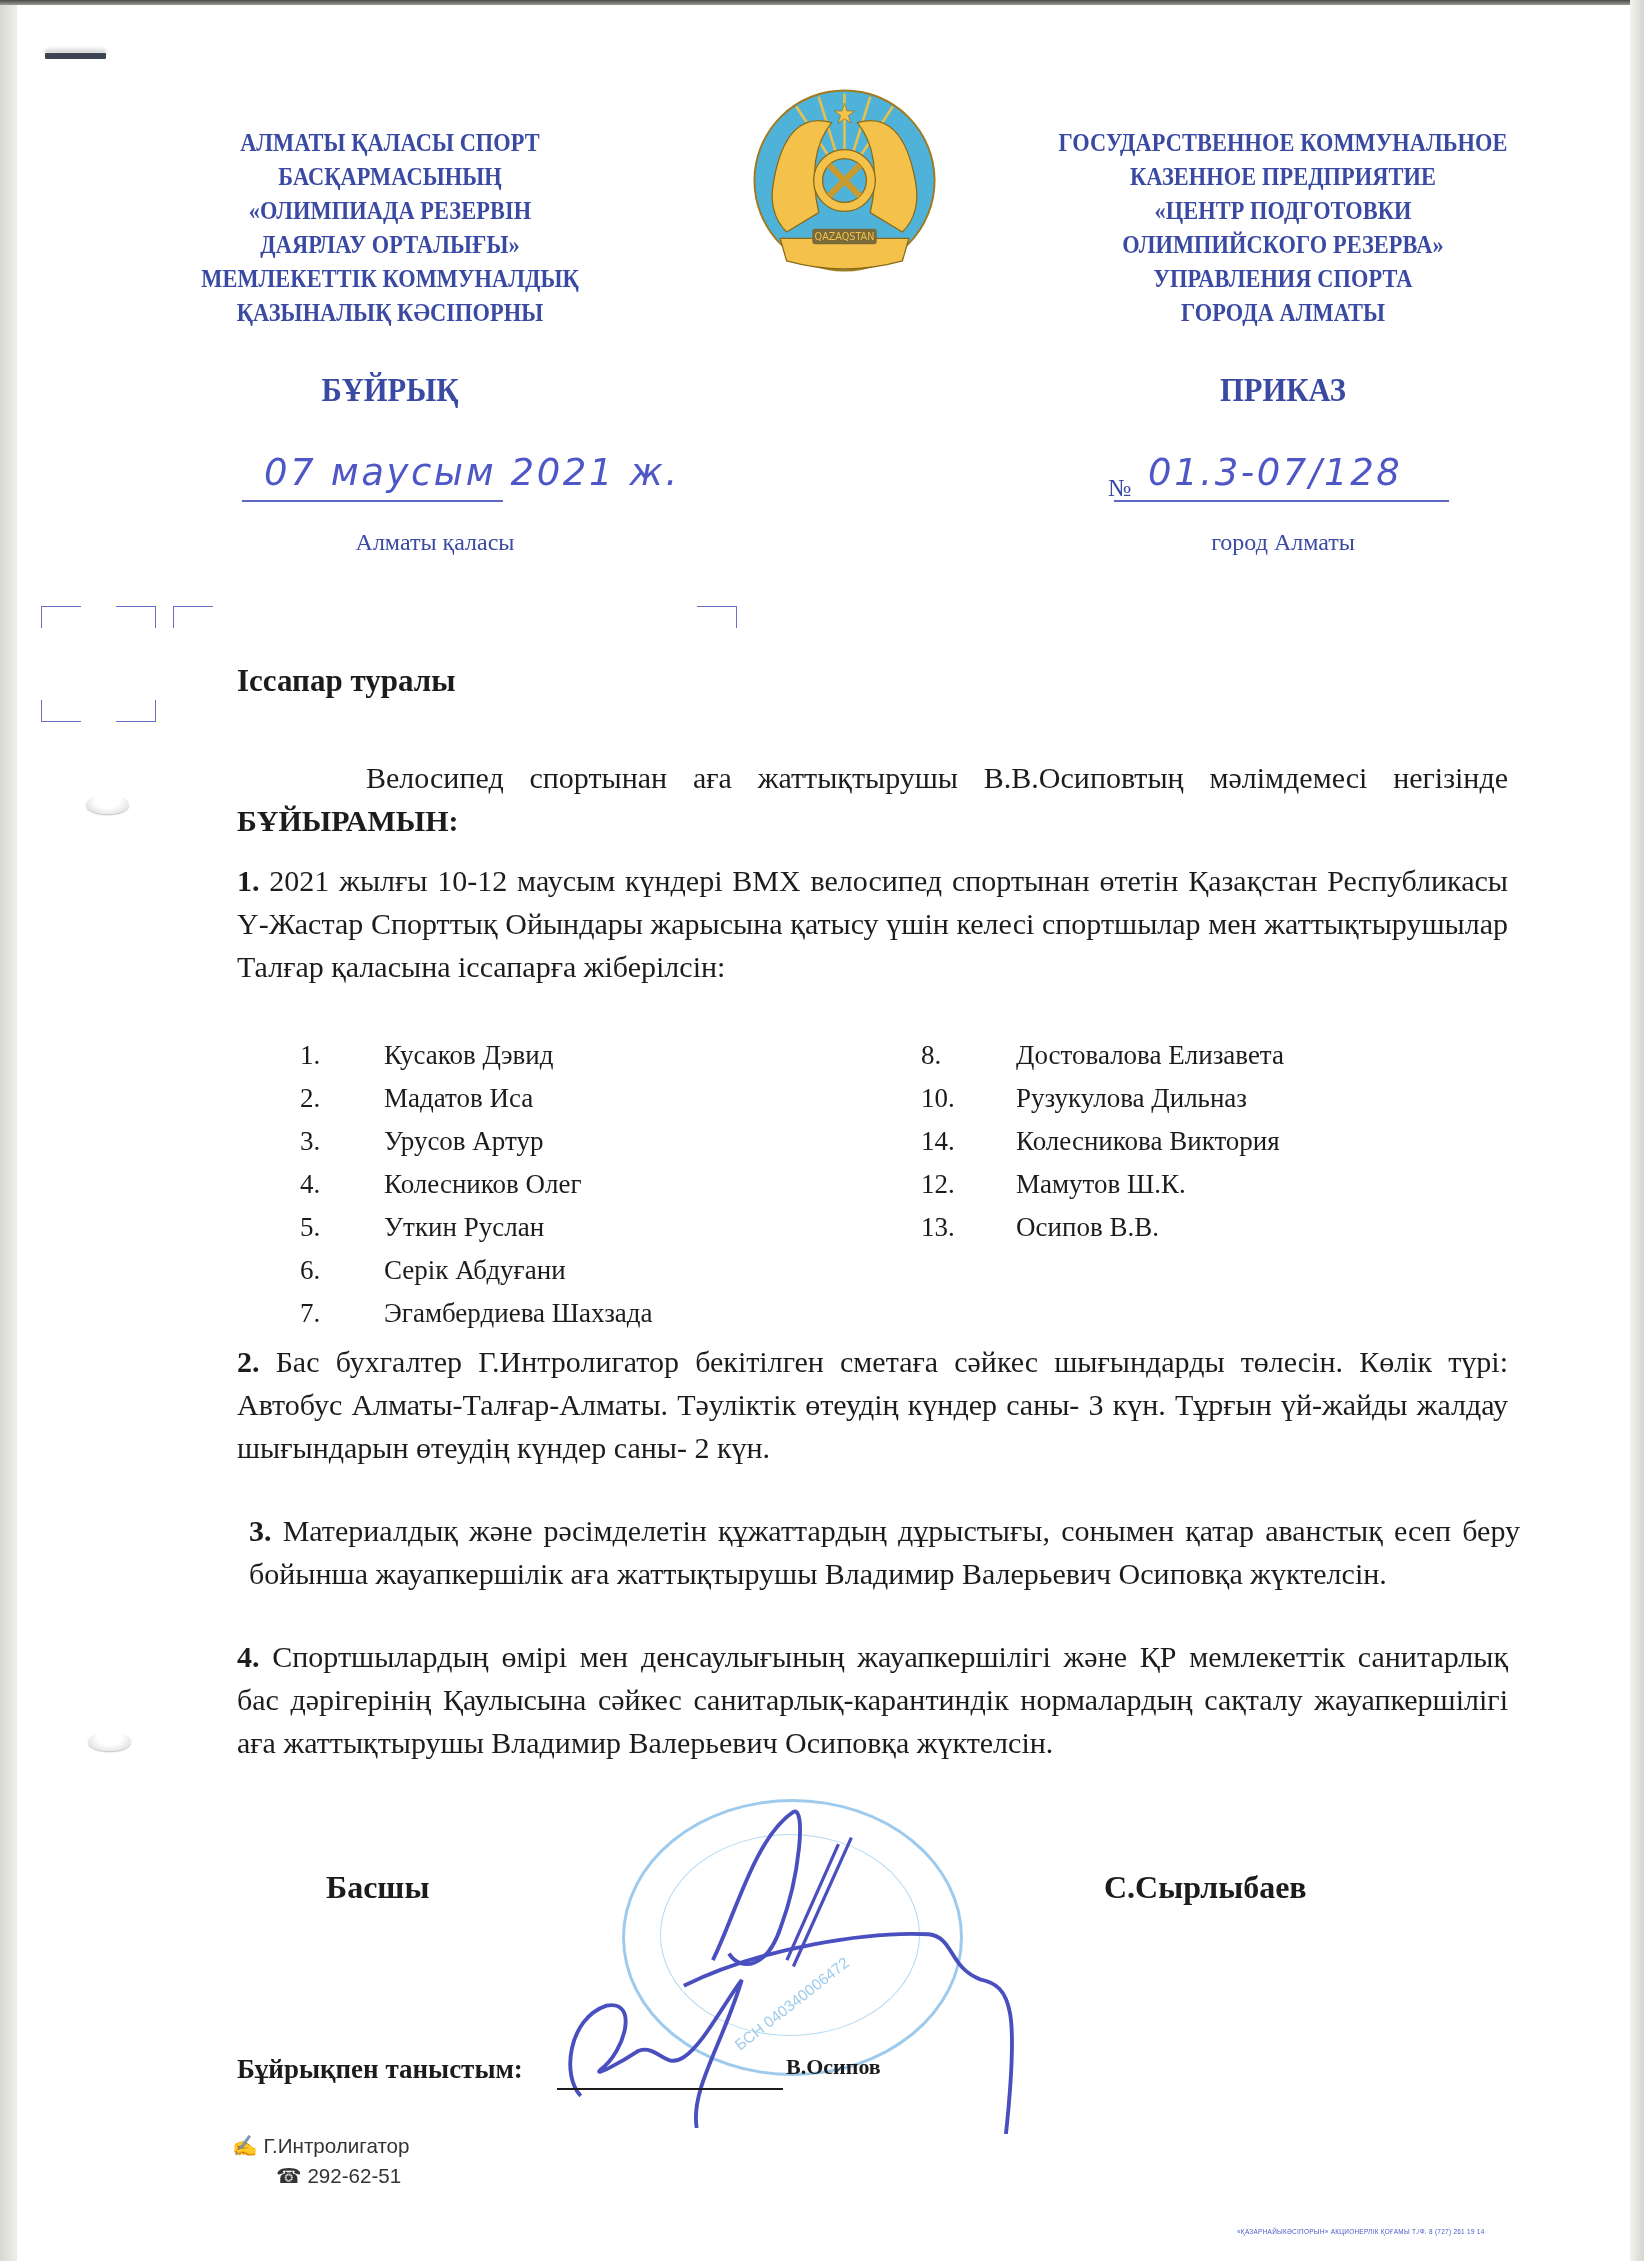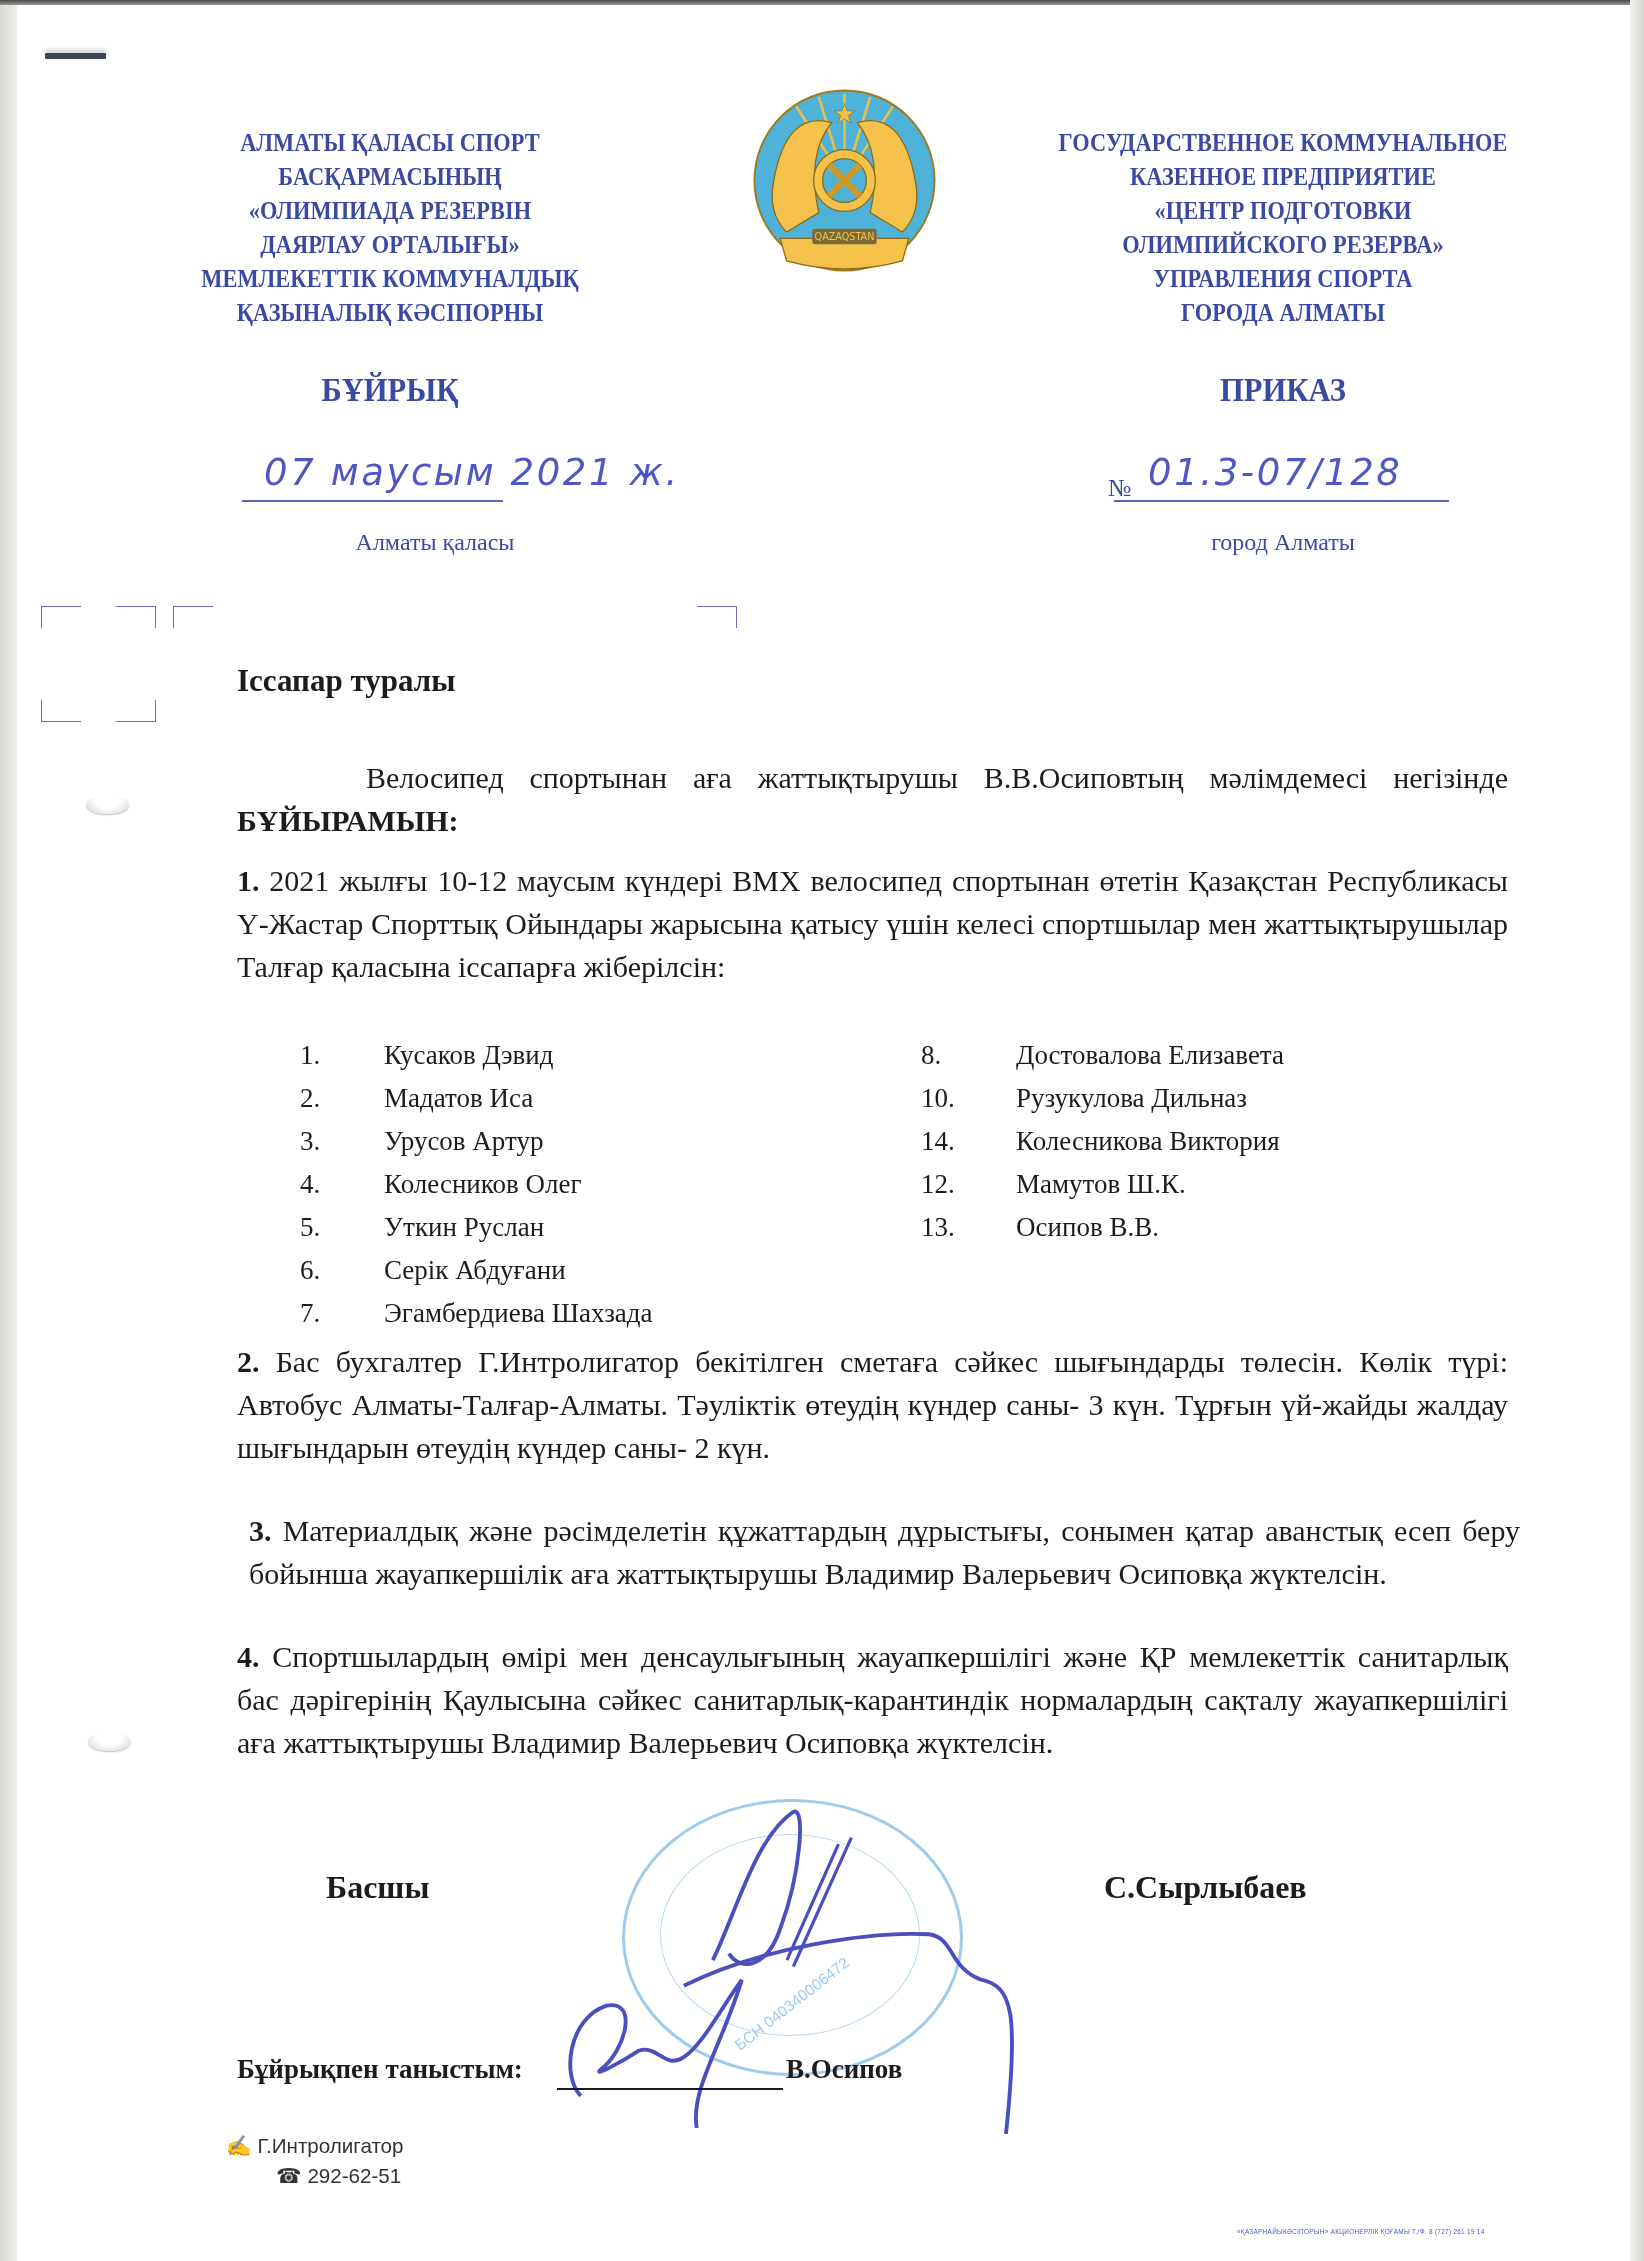--- a/index.html
+++ b/index.html
@@ -163,23 +163,23 @@
 </svg>
 <svg class="abs" style="left:529px;top:1967px;" width="271" height="161" viewBox="0 0 420 250">
   <path d="M80 200 C50 170 60 80 120 60 C170 50 150 130 110 160 C100 170 140 150 170 130 C200 120 210 160 240 140 C270 120 300 60 330 20 C300 120 250 190 260 250" fill="none" stroke="#4a4fc0" stroke-width="6"></path>
 </svg>
 
 <div class="abs signer" style="left:326px;top:1869px;">Басшы</div>
 <div class="abs signer" style="left:1104px;top:1869px;">С.Сырлыбаев</div>
 
 <div class="abs" style="left:237px;top:2054px;font-weight:bold;font-size:27px;">Бұйрықпен таныстым:</div>
 <div class="abs" style="left:557px;top:2088px;width:226px;height:1.9px;background:#1c1c1c;"></div>
-<div class="abs" style="left:786px;top:2054px;font-weight:bold;font-size:27px;">В.Осипов</div>
+<div class="abs" style="left:786px;top:2054px;font-weight:bold;font-size:22px;">В.Осипов</div>
 
-<div class="abs footer-note" style="left:226px;top:2134px;text-align:center;">
+<div class="abs footer-note" style="left:232px;top:2134px;text-align:center;">
   <span>✍</span>
   <span>Г.Интролигатор</span>
 </div>
 <div class="abs footer-note" style="left:232px;top:2164px;margin-left:44px;">
   <span>☎</span>
   <span>292-62-51</span>
 </div>
 <div class="abs printer-line" style="left:1237px;top:2228px;">«ҚАЗАРНАЙЫКӘСІПОРЫН» АКЦИОНЕРЛІК ҚОҒАМЫ Т./Ф. 8 (727) 261 19 14</div>
 
 

